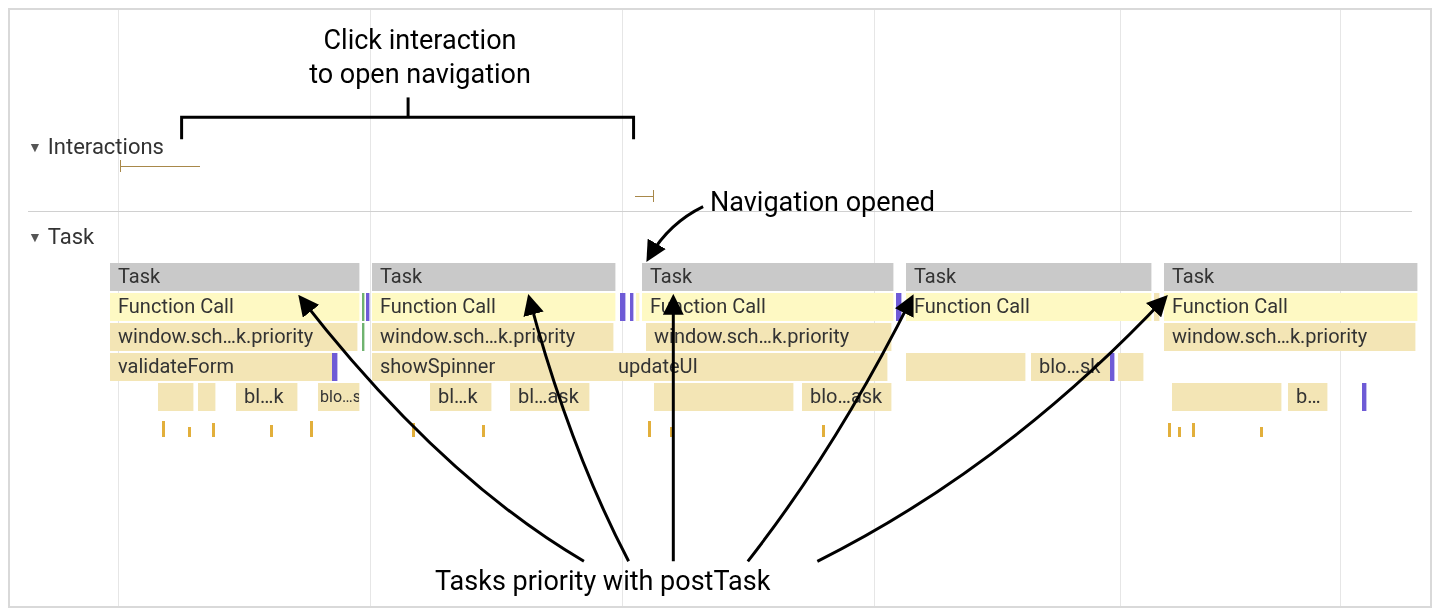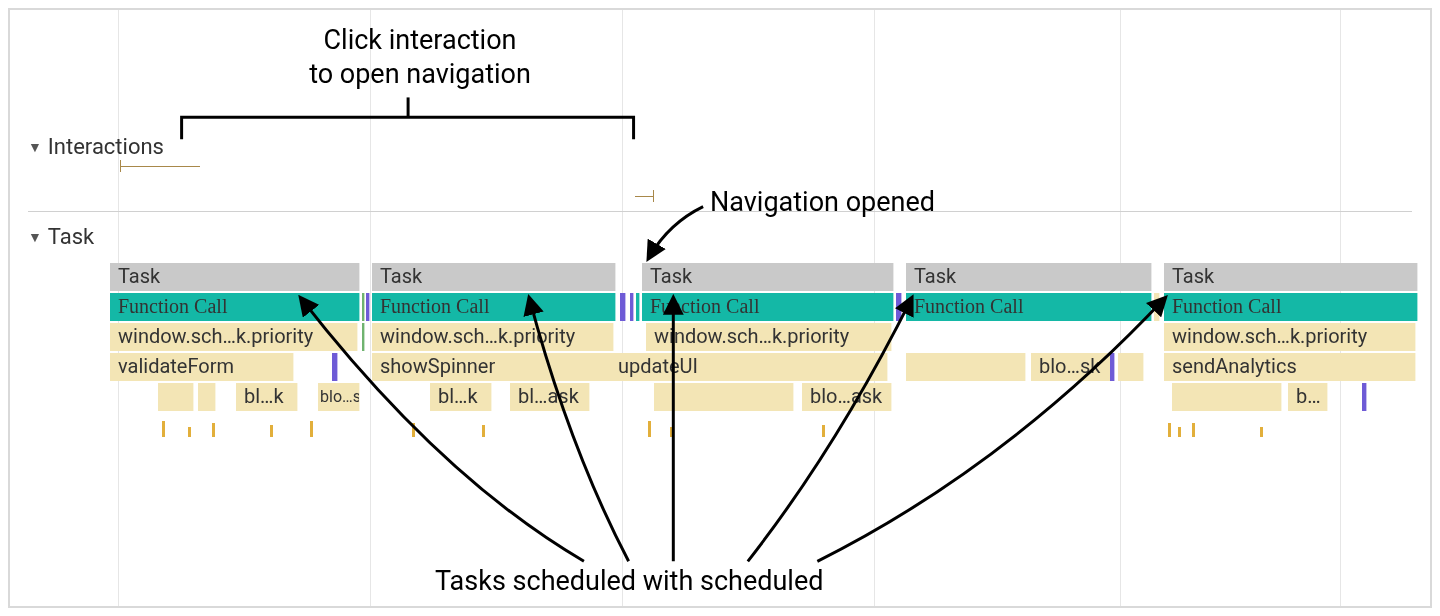--- a/index.html
+++ b/index.html
@@ -77,21 +77,21 @@
     height: 28px;
     font-size: 20px;
     color: #333;
     padding-left: 8px;
     line-height: 27px;
     white-space: nowrap;
     overflow: hidden;
     border-right: 1px solid rgba(255,255,255,0.6);
   }
   .c-grey  { background: #c9c9c9; color:#333;}
-  .c-gold  { background: #14b8a6; font-family: Liberation Serif, serif; }
+  .c-gold  { background: #fef9c3; }
   .c-cream { background: #f3e5b5; }
   .c-purple{ background: #6e5bd6; }
   .c-green { background: #6fb36f; }
 
   .ticks {
     position: absolute;
     height: 24px;
   }
   .tick {
     position: absolute;
@@ -142,21 +142,21 @@
   <div class="whisker-cap" style="left:110px; top:150px"></div>
 
 
 
   <div class="whisker" style="left:625px; width:18px; top:186px"></div>
   <div class="whisker-cap" style="left:643px; top:180px"></div>
 
   <div class="bar c-grey" style="left:100px; width:250px; top:253px">Task</div>
   <div class="bar c-gold" style="left:100px; width:250px; top:283px">Function Call</div>
   <div class="bar c-cream" style="left:100px; width:248px; top:313px">window.sch…k.priority</div>
-  <div class="bar c-cream" style="left:100px; width:184px; top:343px">validateForm</div>
+  <div class="bar c-cream" style="left:100px; width:228px; top:343px">validateForm</div>
   <div class="bar c-cream" style="left:148px; width:36px; top:373px; padding-left:0"></div>
   <div class="bar c-cream" style="left:188px; width:18px; top:373px; padding-left:0"></div>
   <div class="bar c-cream" style="left:226px; width:62px; top:373px">bl…k</div>
   <div class="bar c-cream" style="left:308px; width:42px; top:373px; padding-left:2px; font-size:16px; line-height:27px">blo…sk</div>
   <div class="bar c-purple" style="left:322px; width:6px; top:343px; padding:0"></div>
 
   <div class="ticks" style="left:100px; width:250px; top:403px">
     <div class="tick" style="left:52px;height:16px"></div>
     <div class="tick" style="left:78px;height:10px"></div>
     <div class="tick" style="left:102px;height:14px"></div>
@@ -203,39 +203,38 @@
   <div class="bar c-cream" style="left:1021px; width:80px; top:343px">blo…sk</div>
   <div class="bar c-cream" style="left:1108px; width:26px; top:343px; padding-left:0"></div>
   <div class="bar c-purple" style="left:1100px; width:5px; top:343px; padding:0"></div>
   <div class="ticks" style="left:896px; width:246px; top:403px"></div>
 
   <div class="bar c-cream" style="left:1144px; width:6px; top:283px; padding:0"></div>
 
   <div class="bar c-grey" style="left:1154px; width:254px; top:253px">Task</div>
   <div class="bar c-gold" style="left:1154px; width:254px; top:283px">Function Call</div>
   <div class="bar c-cream" style="left:1154px; width:252px; top:313px">window.sch…k.priority</div>
-  <div class="bar c-cream" style="left:1154px; width:252px; top:343px">sendAnalytics</div>
   <div class="bar c-cream" style="left:1162px; width:110px; top:373px; padding-left:0"></div>
   <div class="bar c-cream" style="left:1278px; width:40px; top:373px">b…</div>
   <div class="bar c-purple" style="left:1352px; width:5px; top:373px; padding:0"></div>
   <div class="ticks" style="left:1154px; width:254px; top:403px">
     <div class="tick" style="left:4px;height:14px"></div>
     <div class="tick" style="left:14px;height:10px"></div>
     <div class="tick" style="left:28px;height:14px"></div>
     <div class="tick" style="left:96px;height:10px"></div>
   </div>
 
   <div class="anno" style="left:260px; top:14px; text-align:center; width:300px">
     <div style="white-space:pre-line; line-height:1.25">Click interaction
 to open navigation</div>
   </div>
 
   <div class="anno" style="left:700px; top:176px">Navigation opened</div>
 
-  <div class="anno" style="left:425px; top:555px">Tasks scheduled with scheduled</div>
+  <div class="anno" style="left:425px; top:555px">Tasks priority with postTask</div>
 
   <svg class="overlay" viewBox="0 0 1424 600">
     <defs>
       <marker id="arrow" viewBox="0 0 10 10" refX="8" refY="5" markerWidth="7" markerHeight="7" orient="auto-start-reverse">
         <path d="M 0 0 L 10 5 L 0 10 z" fill="#000"></path>
       </marker>
     </defs>
 
     <path d="M 170 130 L 170 108 L 625 108 L 625 130" stroke="#000" stroke-width="3" fill="none"></path>
     <line x1="398" y1="108" x2="398" y2="88" stroke="#000" stroke-width="3"></line>

